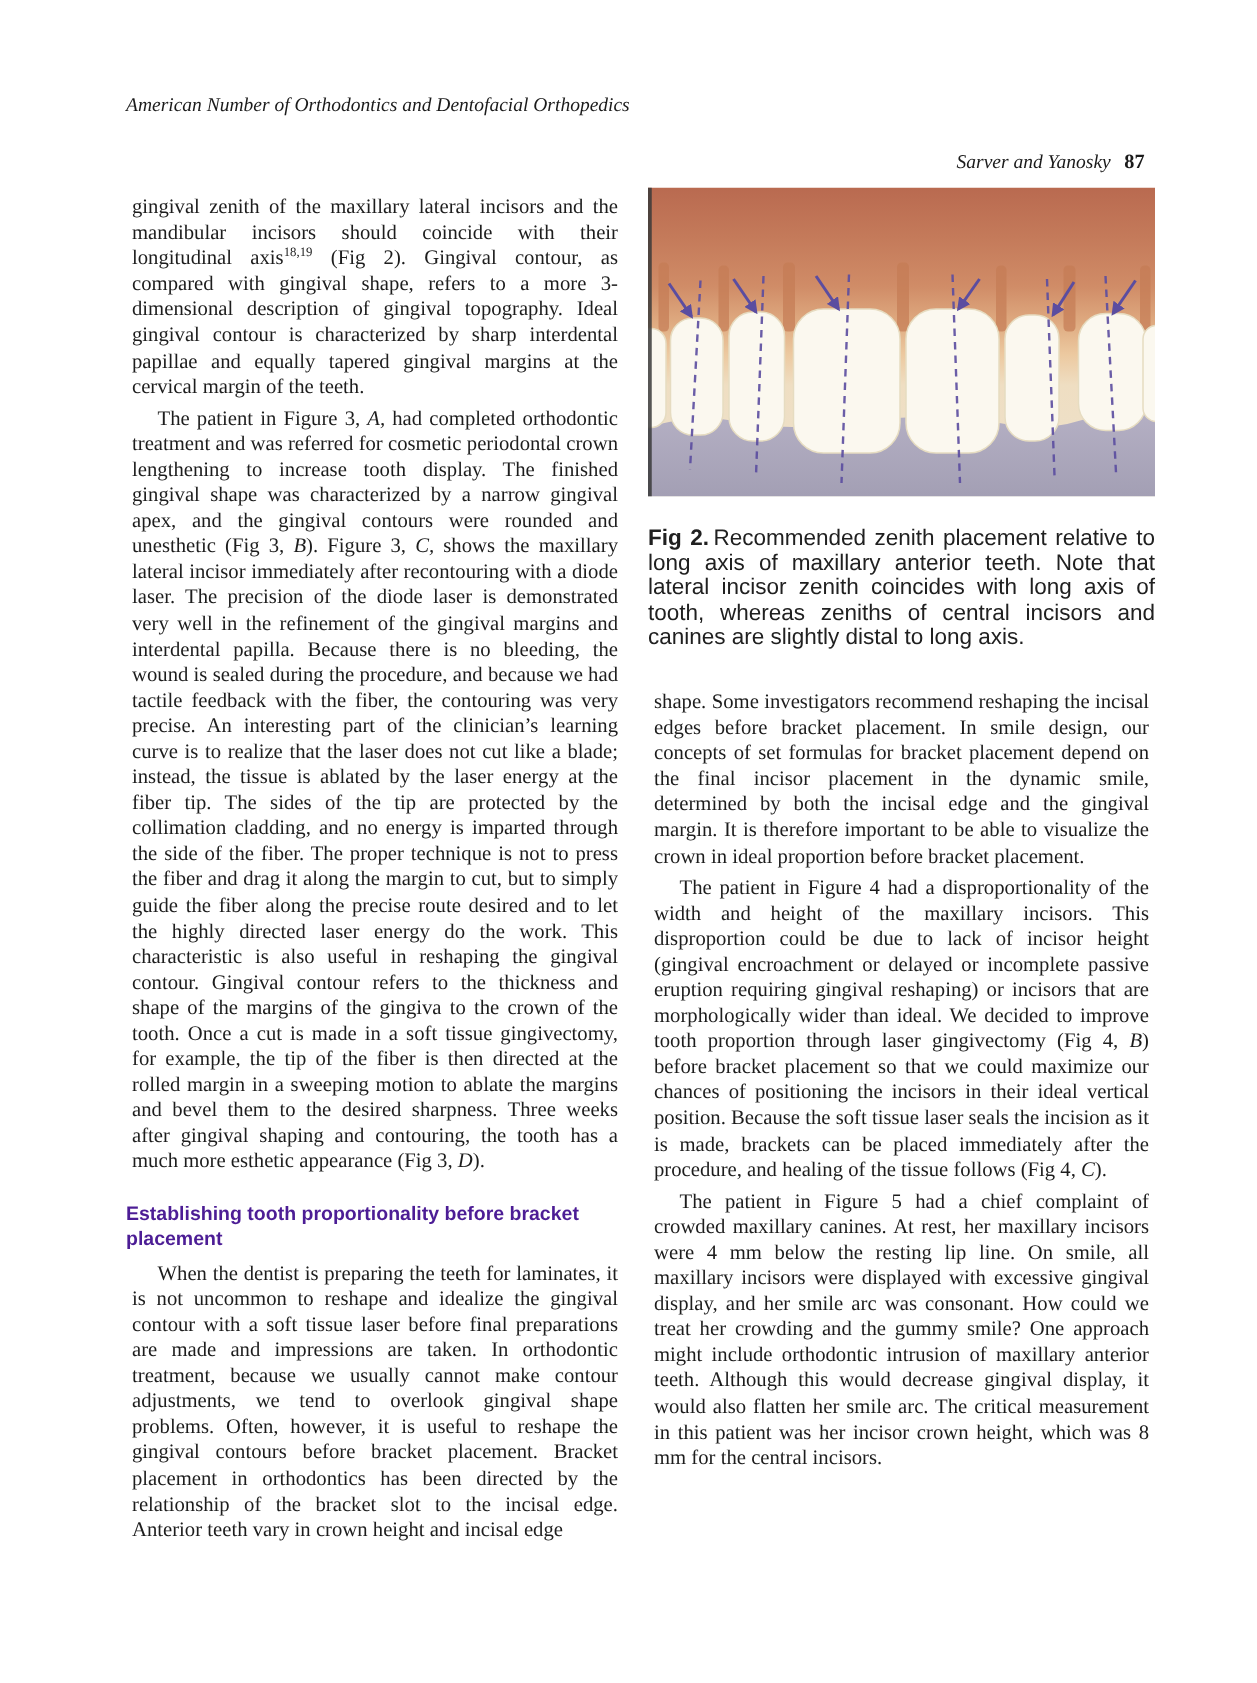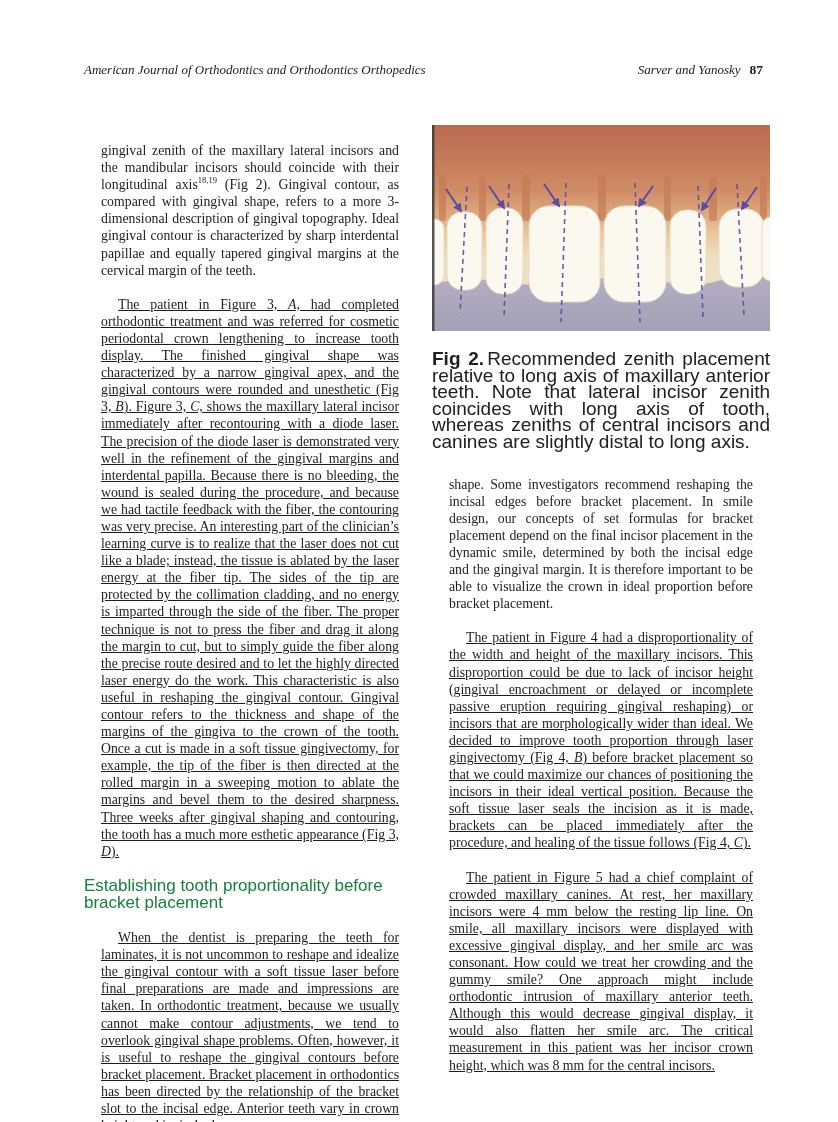--- a/index.html
+++ b/index.html
@@ -2,46 +2,46 @@
 <html><head>
 <meta charset="utf-8">
 <style>
   html,body{margin:0;padding:0;background:#e8e8e8;}
   .page{position:relative;width:838px;height:1122px;background:#ffffff;margin:0 auto;
         font-family:"Liberation Serif",serif;color:#1d1d1d;overflow:hidden;}
   .header{position:absolute;top:62px;left:84px;width:679px;display:flex;
           justify-content:space-between;align-items:flex-start;
           font-style:italic;font-size:13px;line-height:16.5px;color:#1b1b1b;}
   .header-left div{white-space:nowrap;}
-  .header-right{white-space:nowrap;}
+  .header-right{white-space:nowrap;margin-top:38px;}
   .pgnum{font-style:normal;font-weight:bold;margin-left:9px;font-size:13.5px;}
   .col{position:absolute;top:125px;text-align:justify;
        font-size:13.8px;line-height:17.1px;}
   .col-left{left:84px;width:332px;}
   .col-right{left:432px;width:338px;}
-  p{margin:17px;}
-  .indent{text-indent:17px;text-decoration:underline;}
+  p{margin:4px;}
+  .indent{text-indent:17px;}
   sup{font-size:0.62em;line-height:0;vertical-align:super;}
-  h2{font-family:"Liberation Sans",sans-serif;font-weight:normal;font-size:17px;
-     line-height:17.6px;margin:17px 0 5px 0;text-align:left;color:#15803d;}
+  h2{font-family:"Liberation Sans",sans-serif;font-weight:bold;font-size:13px;
+     line-height:17.6px;margin:17px 0 5px 0;text-align:left;color:#4c1d95;}
   figure{margin:0;}
   .fig-svg{display:block;}
-  figcaption{font-family:"Liberation Sans",sans-serif;font-size:19px;
+  figcaption{font-family:"Liberation Sans",sans-serif;font-size:15px;
              line-height:16.6px;text-align:justify;margin-top:20px;color:#202020;}
   figcaption b{font-weight:bold;margin-right:3px;}
   .after-caption{margin-top:25px;}
 </style>
 </head>
 <body>
 
 <div class="page">
 
   <div class="header">
     <div class="header-left">
-      <div>American Journal of Orthodontics and Orthodontics Orthopedics</div>
+      <div>American Number of Orthodontics and Dentofacial Orthopedics</div>
     </div>
     <div class="header-right"><span>Sarver and Yanosky</span><span class="pgnum">87</span></div>
   </div>
 
   <div class="col col-left">
     <p class="body-p"><span>gingival zenith of the maxillary lateral incisors and the mandibular incisors should coincide with their longitudinal axis</span><sup>18,19</sup><span> (Fig 2). Gingival contour, as compared with gingival shape, refers to a more 3-dimensional description of gingival topography. Ideal gingival contour is characterized by sharp interdental papillae and equally tapered gingival margins at the cervical margin of the teeth.</span></p>
     <p class="body-p indent"><span>The patient in Figure 3, </span><i>A,</i><span> had completed orthodontic treatment and was referred for cosmetic periodontal crown lengthening to increase tooth display. The finished gingival shape was characterized by a narrow gingival apex, and the gingival contours were rounded and unesthetic (Fig 3, </span><i>B</i><span>). Figure 3, </span><i>C,</i><span> shows the maxillary lateral incisor immediately after recontouring with a diode laser. The precision of the diode laser is demonstrated very well in the refinement of the gingival margins and interdental papilla. Because there is no bleeding, the wound is sealed during the procedure, and because we had tactile feedback with the fiber, the contouring was very precise. An interesting part of the clinician’s learning curve is to realize that the laser does not cut like a blade; instead, the tissue is ablated by the laser energy at the fiber tip. The sides of the tip are protected by the collimation cladding, and no energy is imparted through the side of the fiber. The proper technique is not to press the fiber and drag it along the margin to cut, but to simply guide the fiber along the precise route desired and to let the highly directed laser energy do the work. This characteristic is also useful in reshaping the gingival contour. Gingival contour refers to the thickness and shape of the margins of the gingiva to the crown of the tooth. Once a cut is made in a soft tissue gingivectomy, for example, the tip of the fiber is then directed at the rolled margin in a sweeping motion to ablate the margins and bevel them to the desired sharpness. Three weeks after gingival shaping and contouring, the tooth has a much more esthetic appearance (Fig 3, </span><i>D</i><span>).</span></p>
     <h2>Establishing tooth proportionality before bracket placement</h2>
     <p class="body-p indent">When the dentist is preparing the teeth for laminates, it is not uncommon to reshape and idealize the gingival contour with a soft tissue laser before final preparations are made and impressions are taken. In orthodontic treatment, because we usually cannot make contour adjustments, we tend to overlook gingival shape problems. Often, however, it is useful to reshape the gingival contours before bracket placement. Bracket placement in orthodontics has been directed by the relationship of the bracket slot to the incisal edge. Anterior teeth vary in crown height and incisal edge</p>
   </div>

